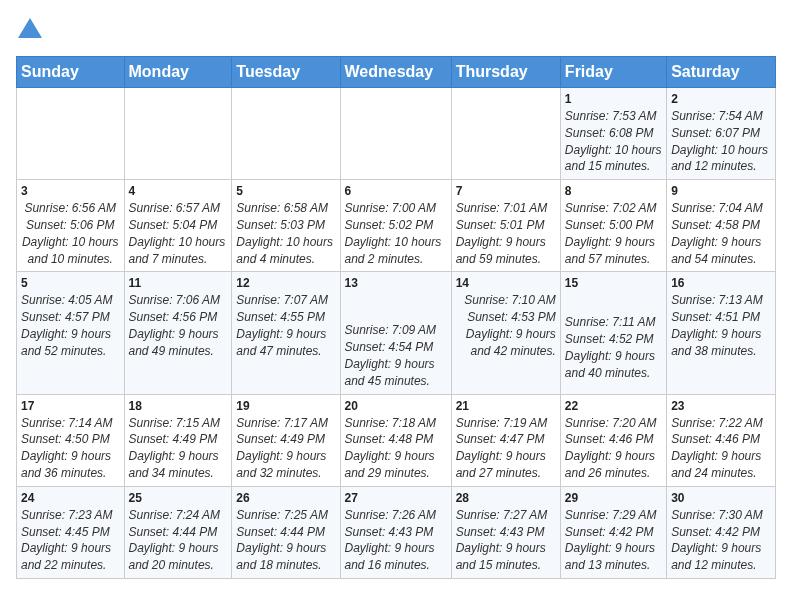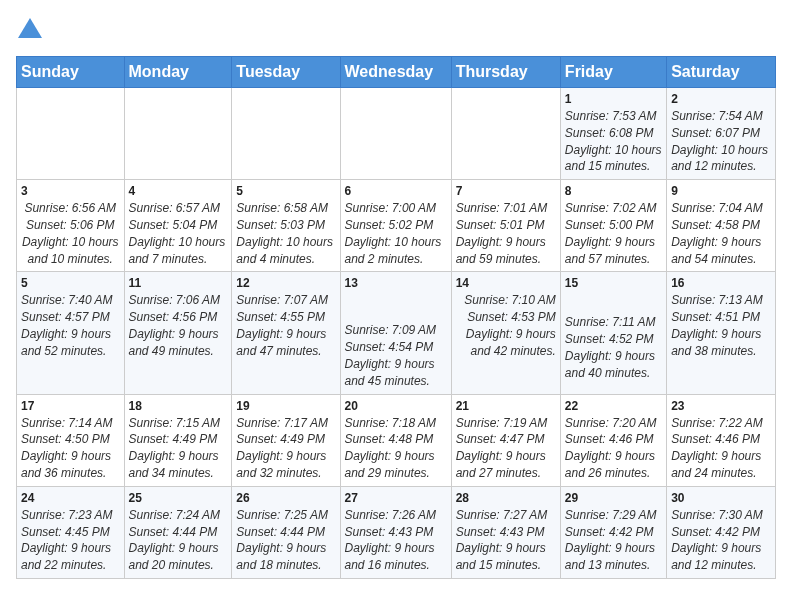--- a/index.html
+++ b/index.html
@@ -180,21 +180,21 @@
         <td>
           <div class="day-num">9</div>
           <div class="day-info" style="white-space: pre-line;">Sunrise: 7:04 AM
 Sunset: 4:58 PM
 Daylight: 9 hours and 54 minutes.</div>
         </td>
       </tr>
       <tr>
         <td>
           <div class="day-num">5</div>
-          <div class="day-info" style="white-space: pre-line;">Sunrise: 7:40 AM
+          <div class="day-info" style="white-space: pre-line;">Sunrise: 4:05 AM
 Sunset: 4:57 PM
 Daylight: 9 hours and 52 minutes.</div>
         </td>
         <td>
           <div class="day-num">11</div>
           <div class="day-info" style="white-space: pre-line;">Sunrise: 7:06 AM
 Sunset: 4:56 PM
 Daylight: 9 hours and 49 minutes.</div>
         </td>
         <td>

